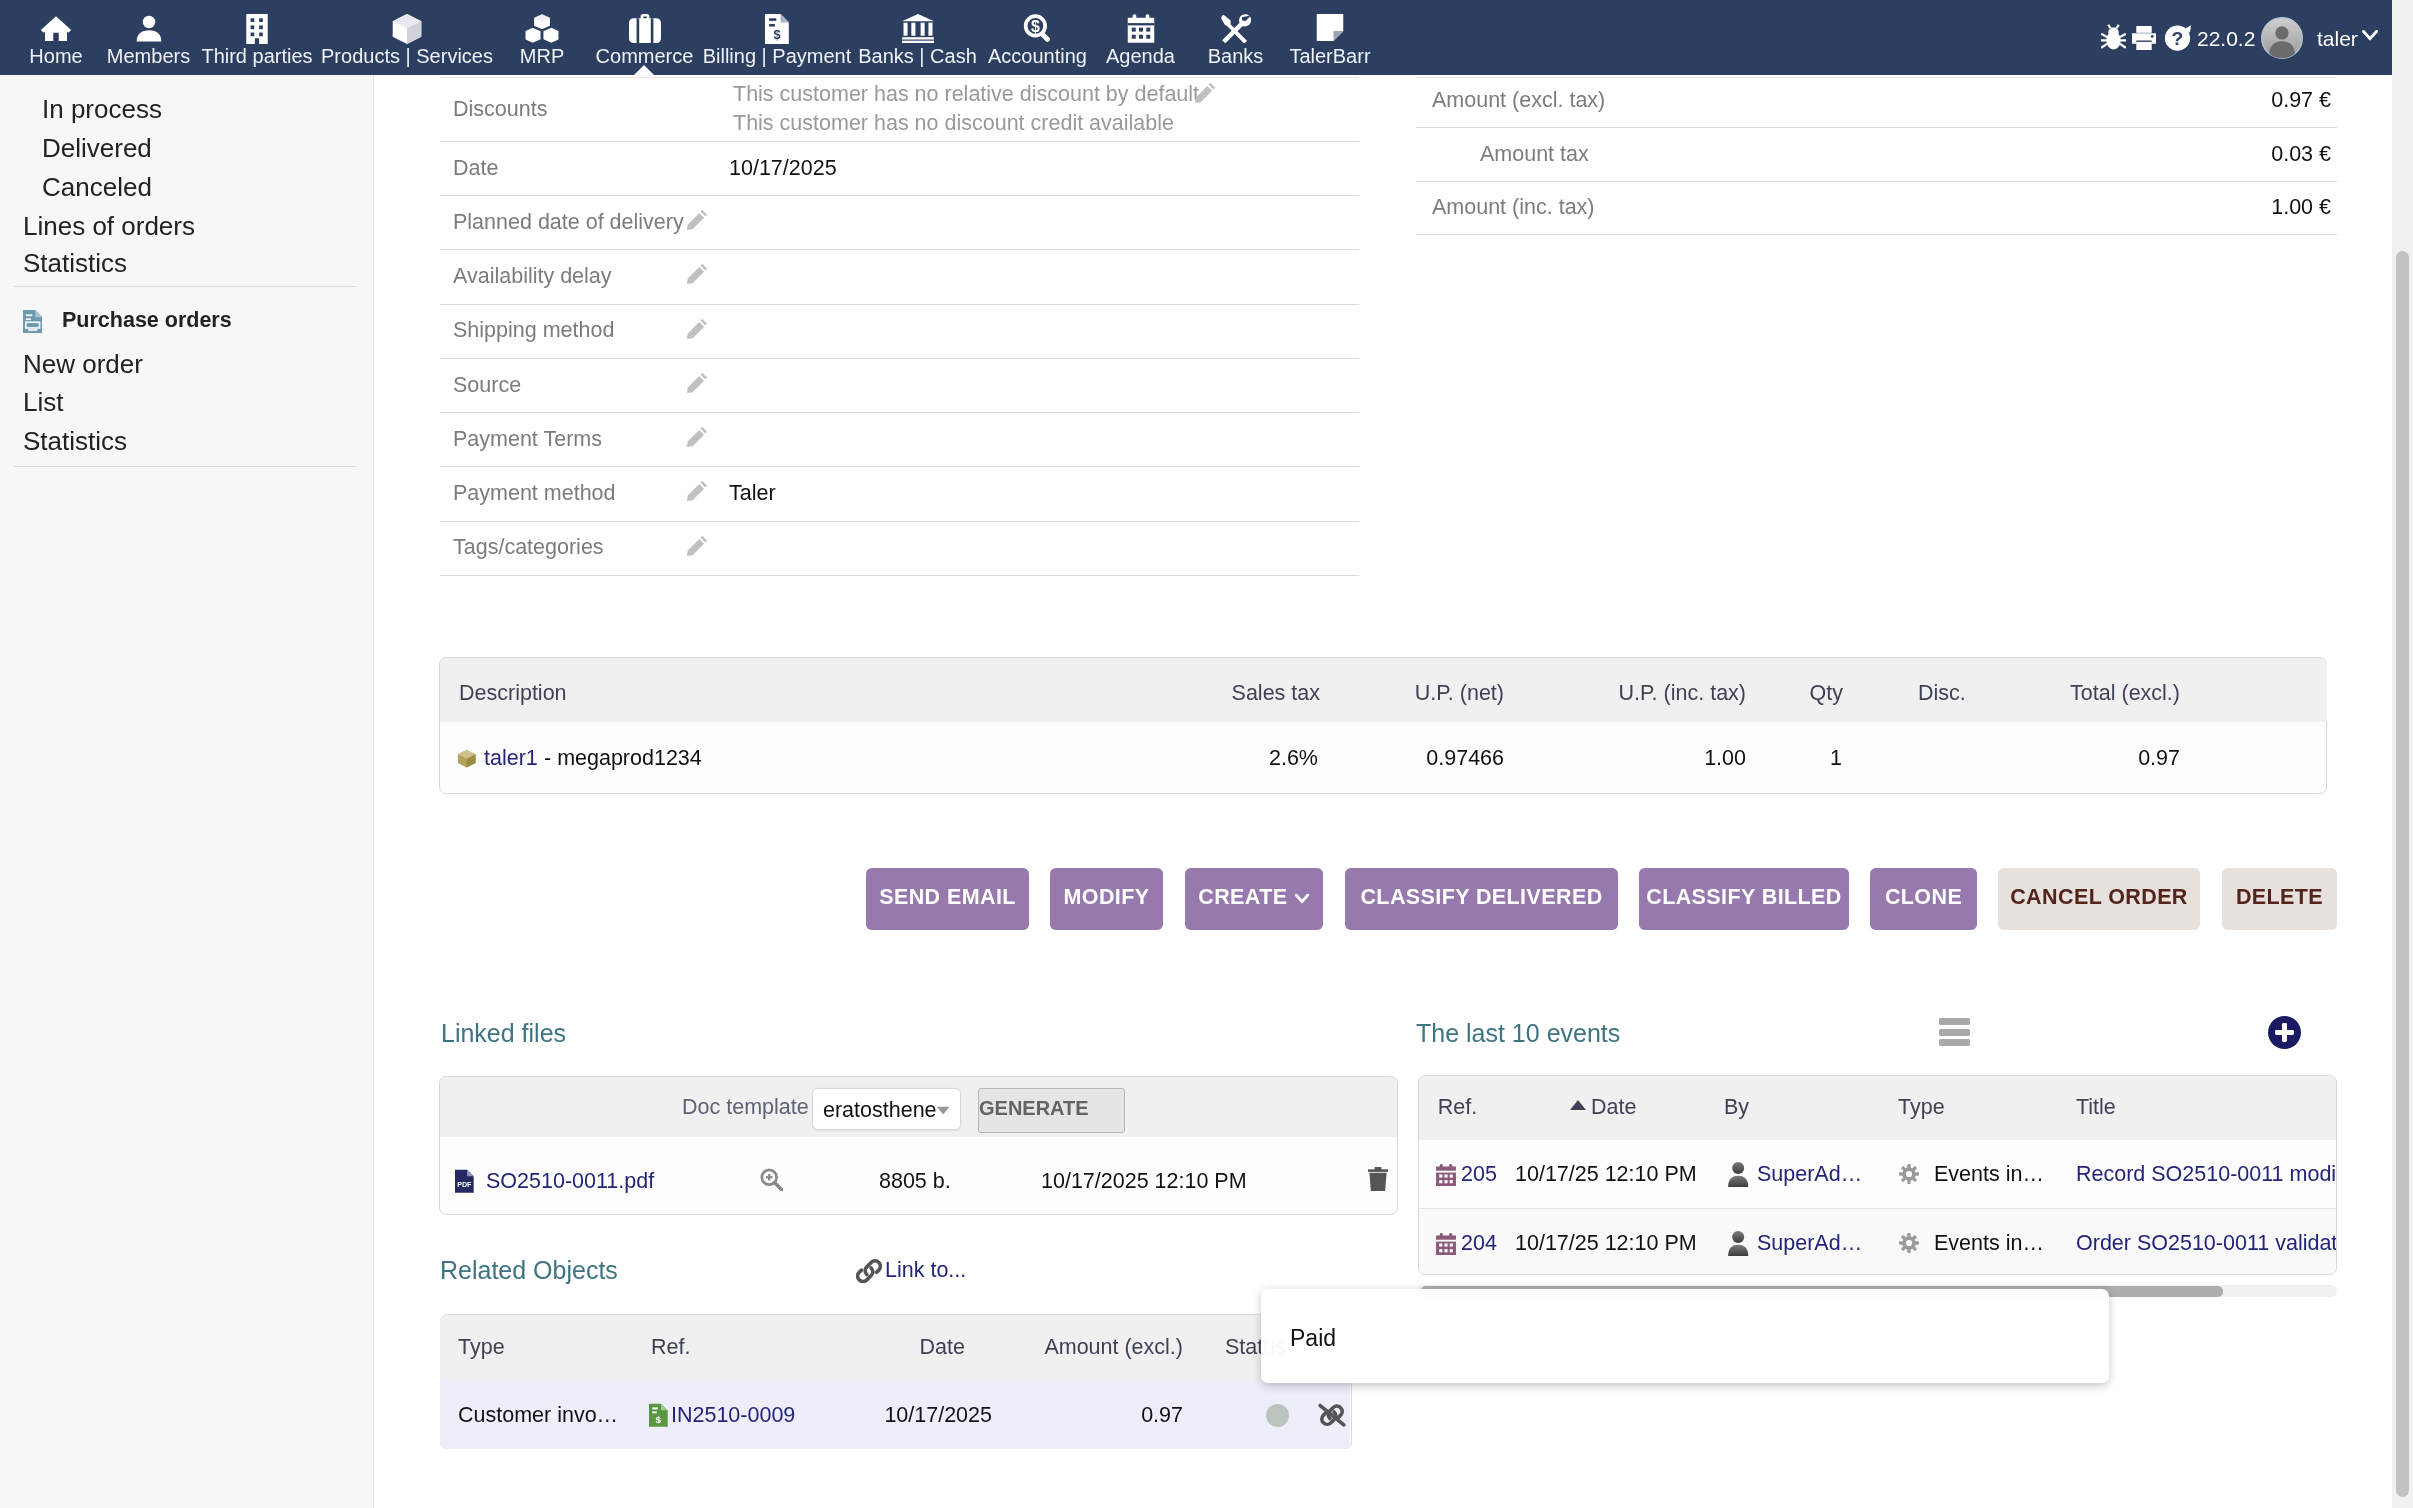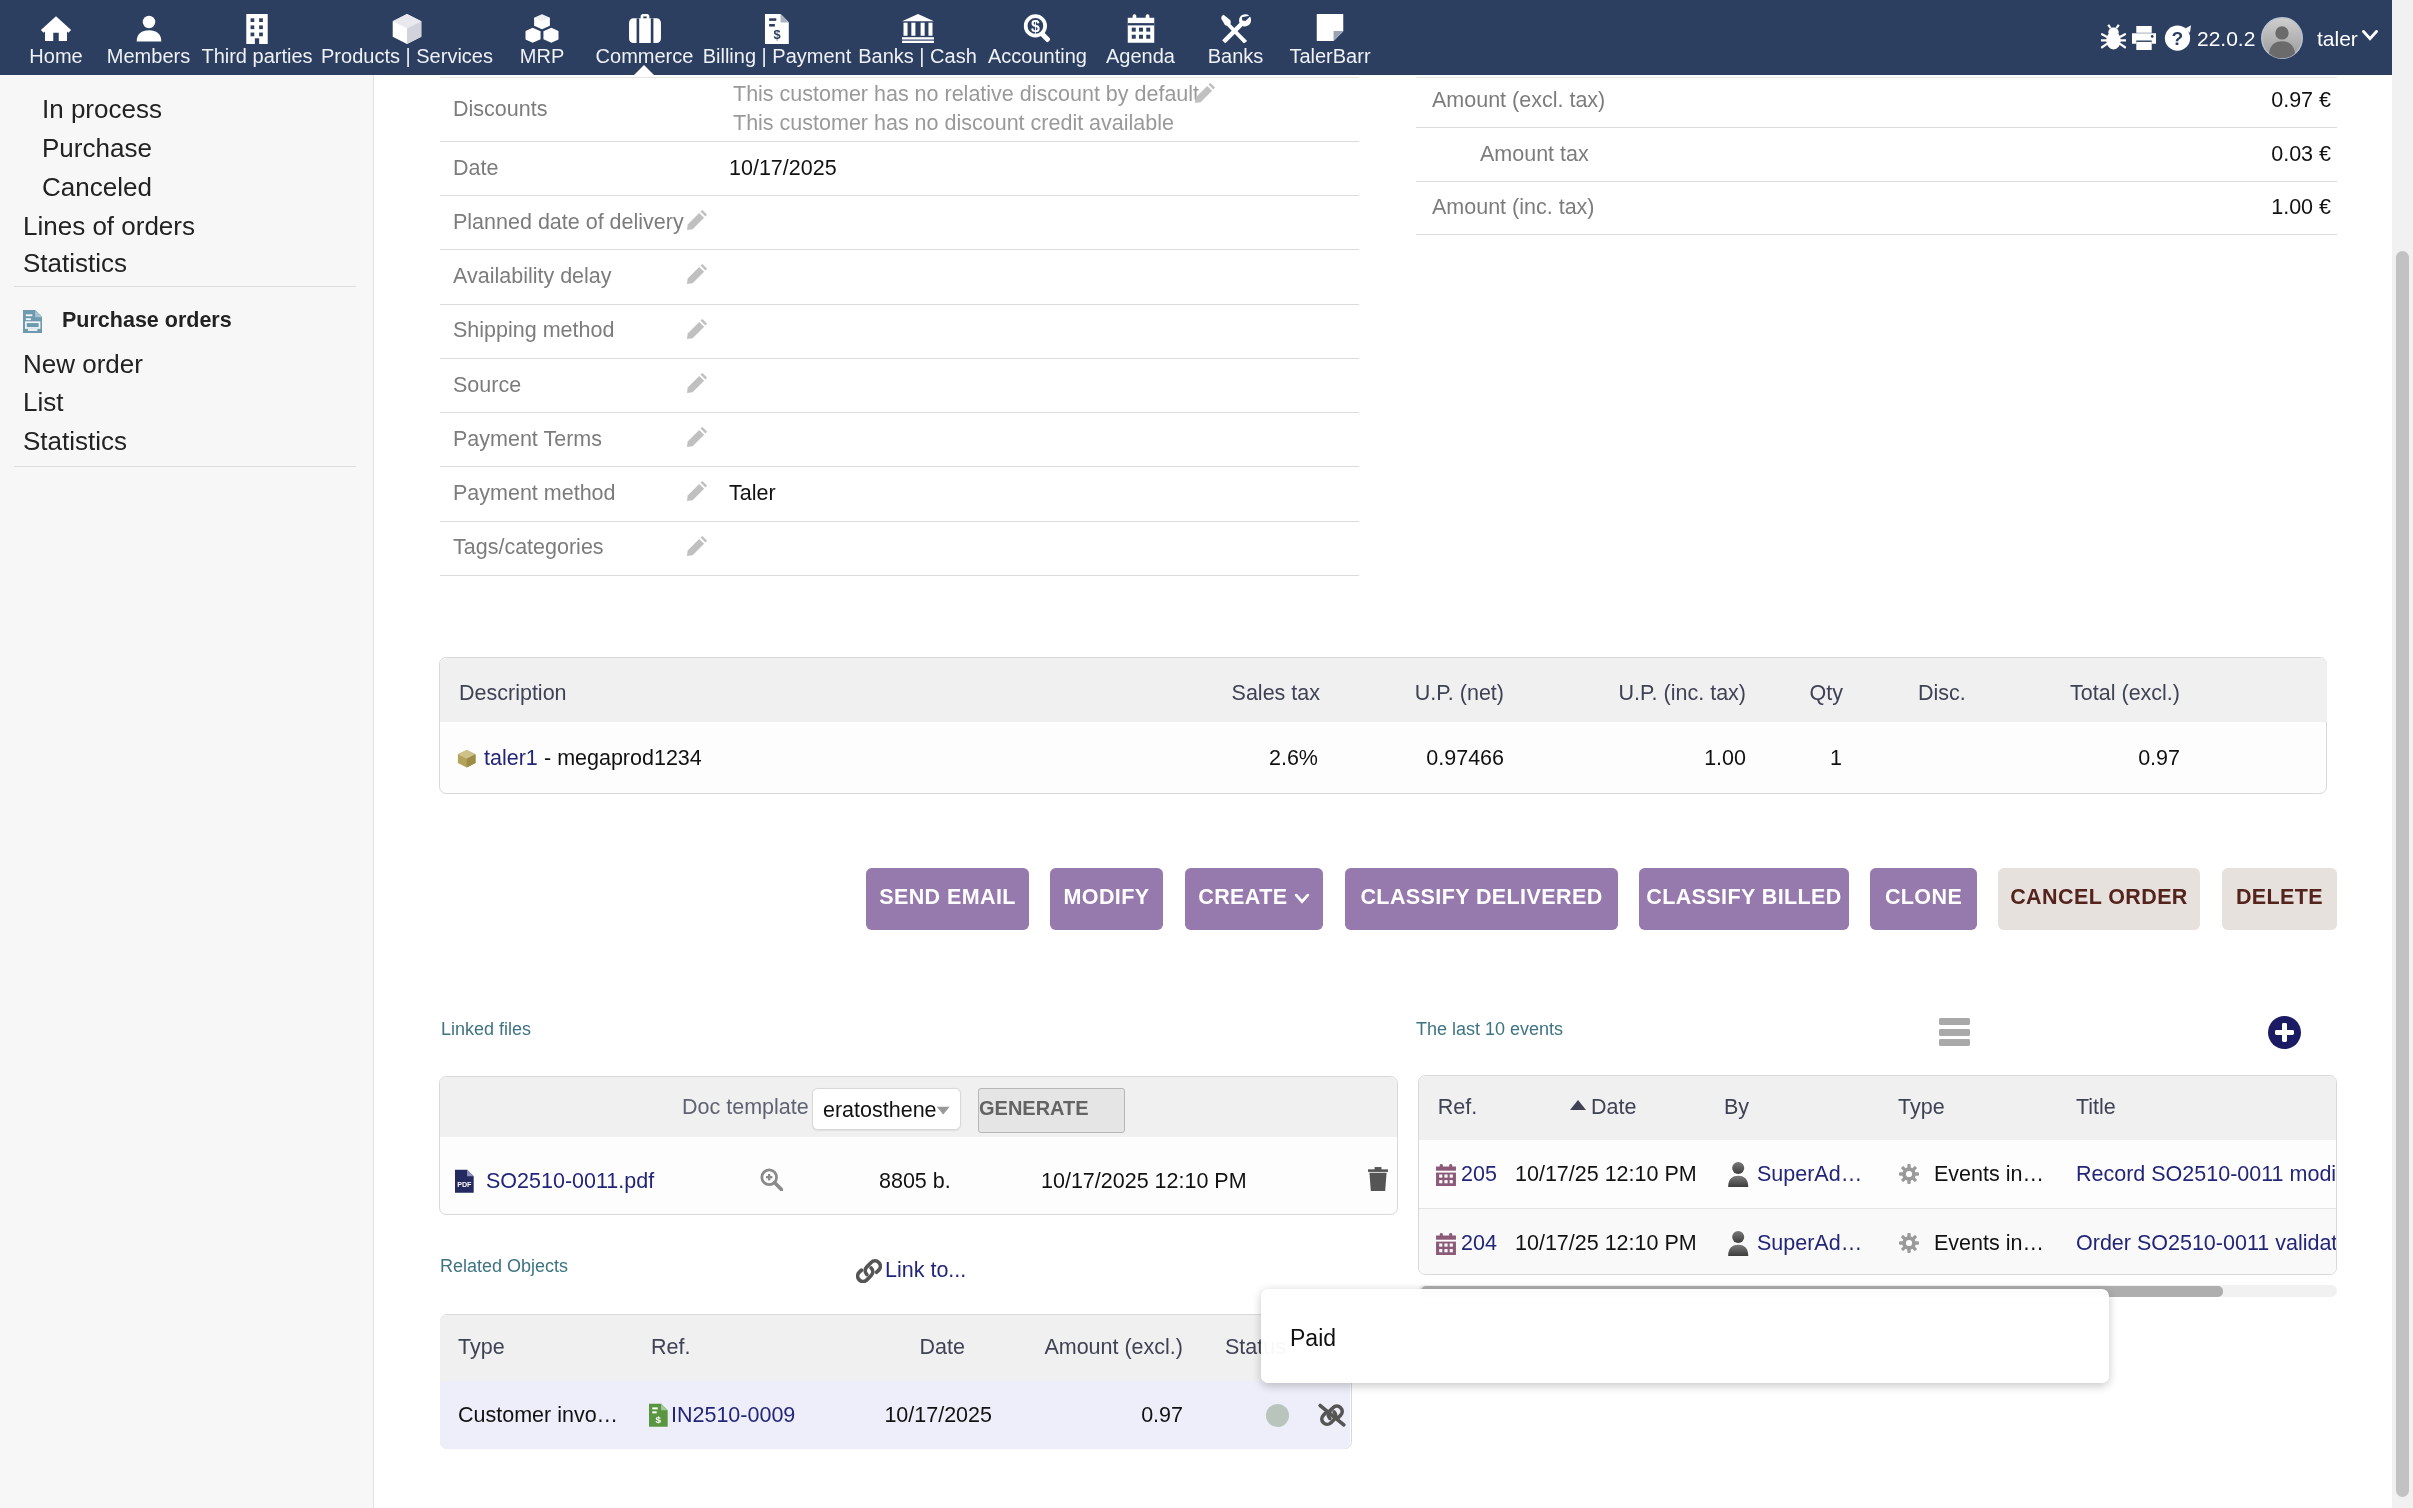--- a/index.html
+++ b/index.html
@@ -17,21 +17,21 @@
 #vthumb { position:absolute; left:2396px; top:251px; width:13px; height:1246px; background:#c2c2c2; border-radius:6.5px; }
 
 #sidebar { position:absolute; left:0; top:75px; width:374px; height:1434px; background:#f7f7f7; border-right:0.7px solid #e2e2e2; }
 .smenu { position:absolute; font-size:26px; color:#222; white-space:nowrap; }
 .shr { position:absolute; left:14.4px; width:342px; height:0.7px; background:#dddddd; }
 
 .line { position:absolute; height:0.7px; background:#dcdcdc; }
 .lbl-g { position:absolute; font-size:21.5px; color:#7c7c7c; white-space:nowrap; }
 .txt { position:absolute; font-size:21.5px; color:#111; white-space:nowrap; }
 .lnk { position:absolute; font-size:21.5px; color:#232578; white-space:nowrap; }
-.teal { position:absolute; font-size:18px; color:#3e7481; white-space:nowrap; }
+.teal { position:absolute; font-size:25px; color:#3e7481; white-space:nowrap; }
 .hdr { position:absolute; font-size:21.5px; color:#3f4254; white-space:nowrap; }
 .box { position:absolute; border:0.7px solid #d8d8d8; border-radius:7.2px; background:#fdfdfd; }
 .thead { position:absolute; background:#f0f0f1; }
 .btn { position:absolute; top:868px; height:62px; border-radius:5.7px; background:#9679ad; color:#ffffff; font-weight:bold; font-size:21.5px; text-align:center; letter-spacing:0.4px; }
 .btn span { display:inline-block; margin-top:17px; }
 .btn2 { background:#e6e1dd; color:#54231c; }
 </style>
 </head>
 <body>
 <div id="navbar">
@@ -206,21 +206,21 @@
     </svg>
   <div class="abs" style="left:2317px; top:26.6px; font-size:21px; color:#fff;">taler</div>
   <svg class="abs" style="left:2362px; top:30px;" width="16" height="11.5" viewBox="0 0 22 16">
       <path d="M2 2 L11 12 L20 2" fill="none" stroke="#fff" stroke-width="4" stroke-linecap="round"></path>
     </svg>
 </div>
 <div id="vtrack"></div>
 <div id="vthumb"></div>
 <div id="sidebar">
   <div class="smenu" style="left:42px; top:18.7px;">In process</div>
-  <div class="smenu" style="left:42px; top:58px;">Purchase</div>
+  <div class="smenu" style="left:42px; top:58px;">Delivered</div>
   <div class="smenu" style="left:42px; top:97px;">Canceled</div>
   <div class="smenu" style="left:23px; top:136px;">Lines of orders</div>
   <div class="smenu" style="left:23px; top:173px;">Statistics</div>
   <div class="shr" style="top:211px;"></div>
   <svg class="abs" style="left:23px; top:235px;" width="19.4" height="23" viewBox="0 0 27 32">
       <path d="M0 0 L17 0 L27 10 L27 32 L0 32 Z" fill="#6e9aaf"></path>
       <path d="M17 0 L17 10 L27 10 Z" fill="#a8c4d2"></path>
       <g fill="#f2f6f8">
         <rect x="4" y="6" width="9" height="2.6"></rect>
         <rect x="4" y="11.5" width="7" height="2.6"></rect>

